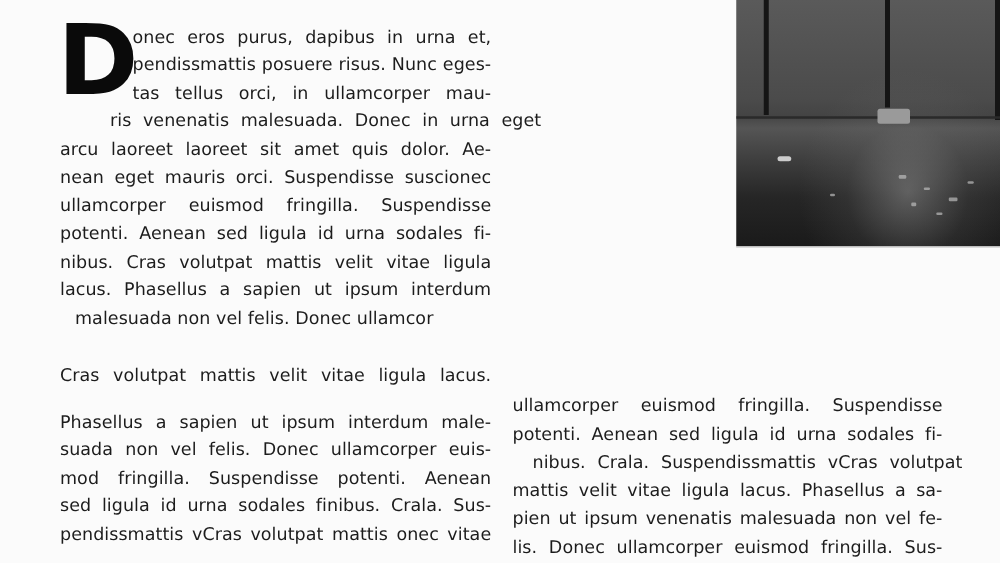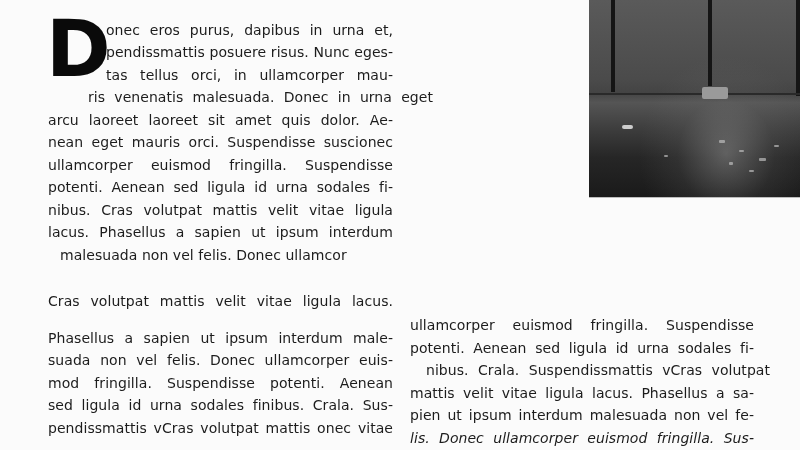--- a/index.html
+++ b/index.html
@@ -96,17 +96,17 @@
     <div class="line justify" style="left:48px;top:375px;width:345px;">mod fringilla. Suspendisse potenti. Aenean</div>
     <div class="line justify" style="left:48px;top:397px;width:345px;">sed ligula id urna sodales finibus. Crala. Sus-</div>
     <div class="line justify" style="left:48px;top:420px;width:345px;">pendissmattis vCras volutpat mattis onec vitae</div>
   </div>
 
   <div>
     <div class="line justify" style="left:410px;top:317px;width:344px;">ullamcorper euismod fringilla. Suspendisse</div>
     <div class="line justify" style="left:410px;top:340px;width:344px;">potenti. Aenean sed ligula id urna sodales fi-</div>
     <div class="line justify" style="left:410px;top:362px;width:344px;margin-left:16px;">nibus. Crala. Suspendissmattis vCras volutpat</div>
     <div class="line justify" style="left:410px;top:385px;width:344px;">mattis velit vitae ligula lacus. Phasellus a sa-</div>
-    <div class="line justify" style="left:410px;top:407px;width:344px;">pien ut ipsum interdum malesuada non vel fe-</div>
-    <div class="line justify" style="left:410px;top:430px;width:344px;font-style:italic;">lis. Donec ullamcorper euismod fringilla. Sus-</div>
+    <div class="line justify" style="left:410px;top:407px;width:344px;">pien ut ipsum venenatis malesuada non vel fe-</div>
+    <div class="line justify" style="left:410px;top:430px;width:344px;">lis. Donec ullamcorper euismod fringilla. Sus-</div>
   </div>
 
 </div>
 
 </body></html>

